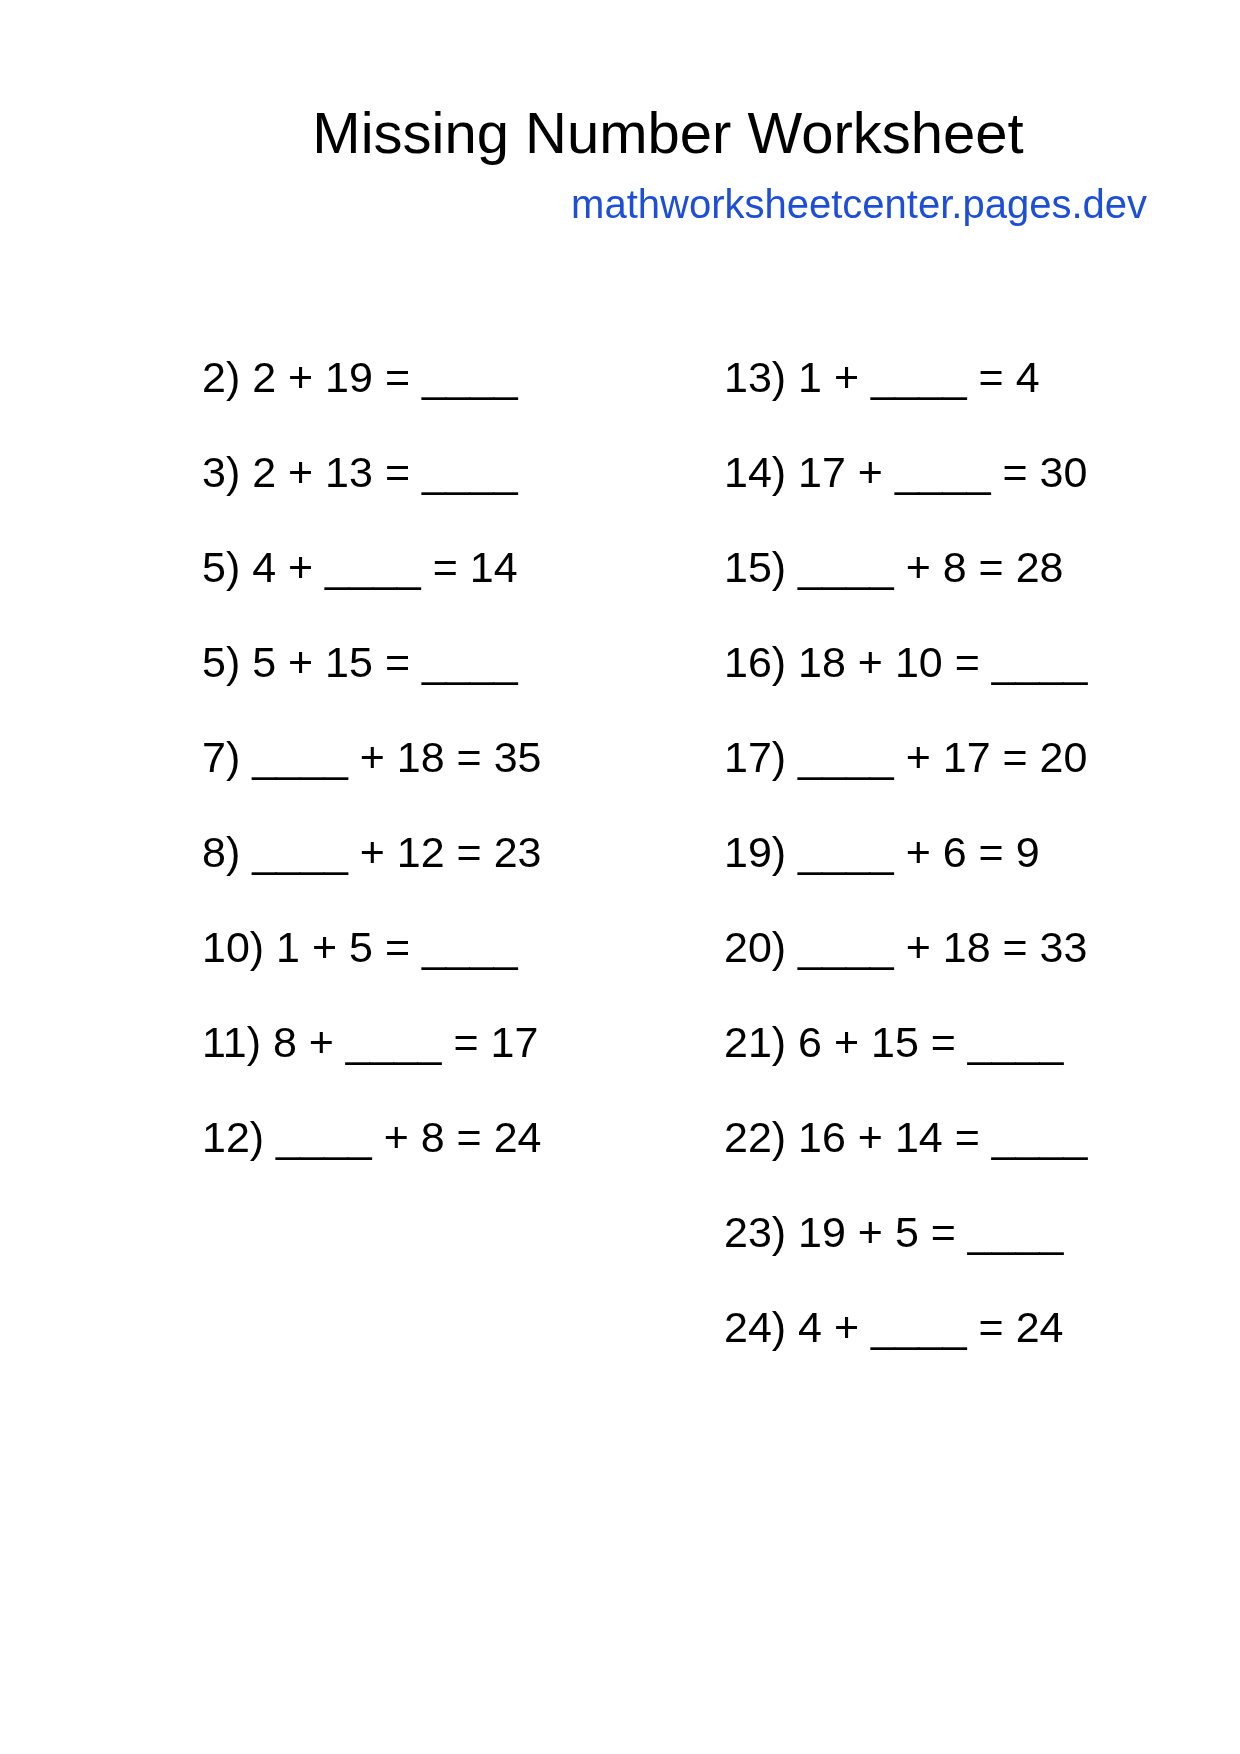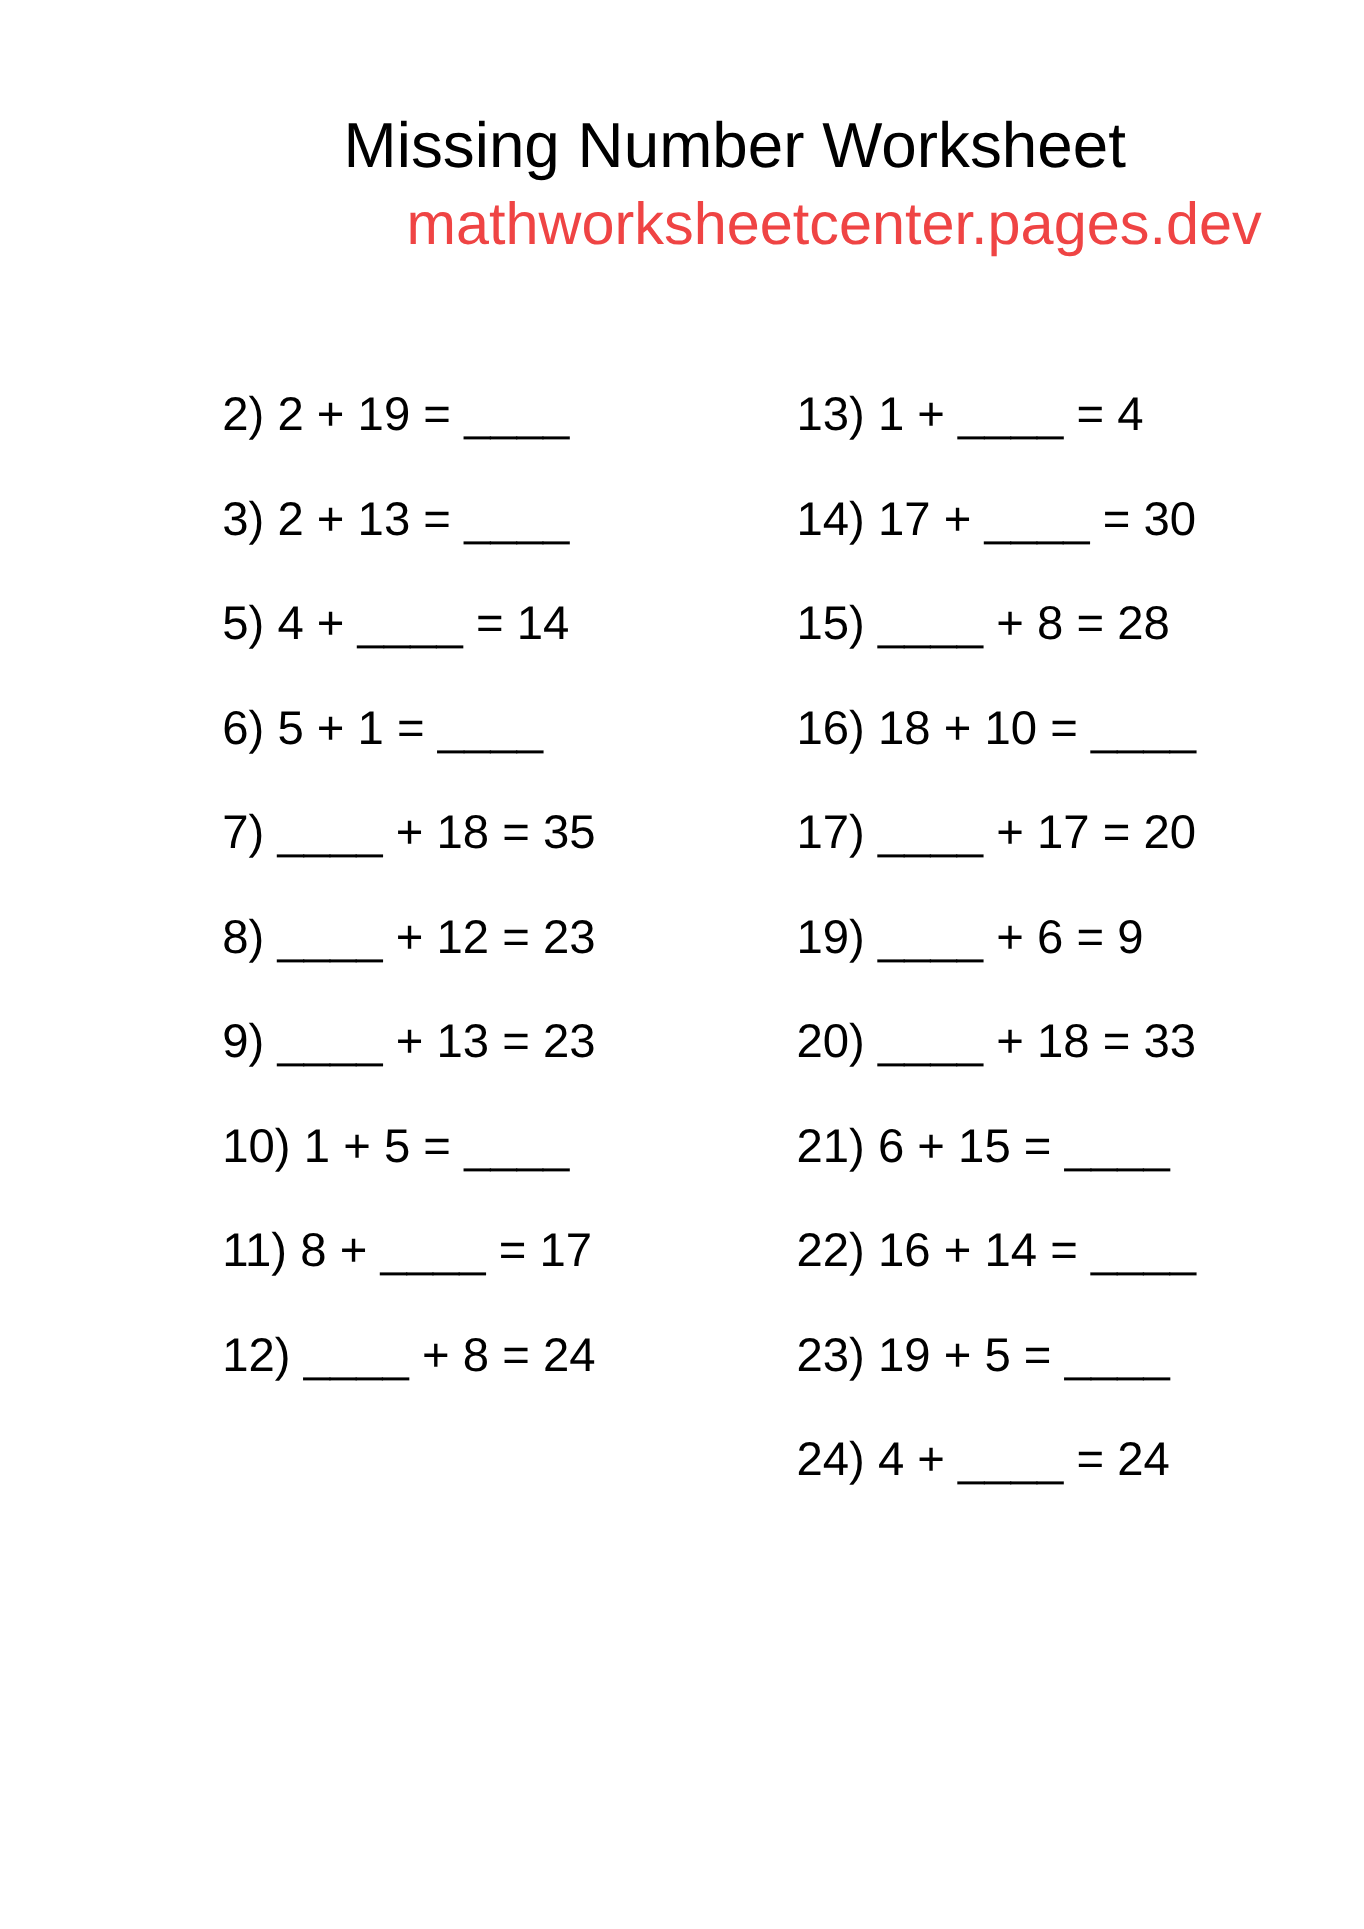--- a/index.html
+++ b/index.html
@@ -1,37 +1,36 @@
 <!DOCTYPE html>
 <html><head>
 <meta charset="utf-8">
 <style>
   html, body { margin:0; padding:0; background:#ffffff; }
   body { width:1240px; height:1754px; position:relative; overflow:hidden; font-family:"Liberation Sans", sans-serif; color:#000; }
   .title { position:absolute; left:0; width:1336px; top:100px; text-align:center; font-size:58px; line-height:66px; color:#000; }
-  .subtitle { position:absolute; right:93px; top:180px; font-size:54px; line-height:48px; color:#ef4444; }
+  .subtitle { position:absolute; right:93px; top:180px; font-size:40px; line-height:48px; color:#1d4ed8; }
   .col { position:absolute; top:352px; }
   .col.left { left:202px; }
   .col.right { left:724px; }
   .row { height:95px; font-size:43px; line-height:50px; white-space:pre; }
 </style>
 </head>
 <body>
 
 <div class="title">Missing Number Worksheet</div>
 <div class="subtitle">mathworksheetcenter.pages.dev</div>
 
 <div class="col left">
   <div class="row">2) 2 + 19 = ____</div>
   <div class="row">3) 2 + 13 = ____</div>
   <div class="row">5) 4 + ____ = 14</div>
-  <div class="row">6) 5 + 1 = ____</div>
+  <div class="row">5) 5 + 15 = ____</div>
   <div class="row">7) ____ + 18 = 35</div>
   <div class="row">8) ____ + 12 = 23</div>
-  <div class="row">9) ____ + 13 = 23</div>
   <div class="row">10) 1 + 5 = ____</div>
   <div class="row">11) 8 + ____ = 17</div>
   <div class="row">12) ____ + 8 = 24</div>
 </div>
 
 <div class="col right">
   <div class="row">13) 1 + ____ = 4</div>
   <div class="row">14) 17 + ____ = 30</div>
   <div class="row">15) ____ + 8 = 28</div>
   <div class="row">16) 18 + 10 = ____</div>

